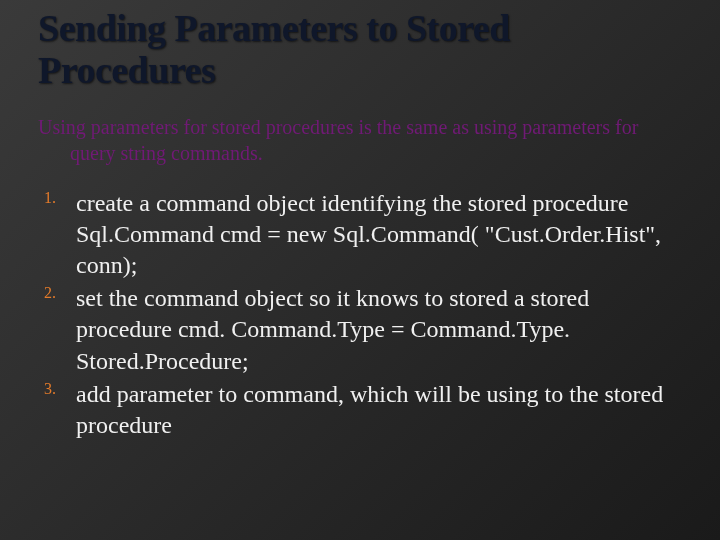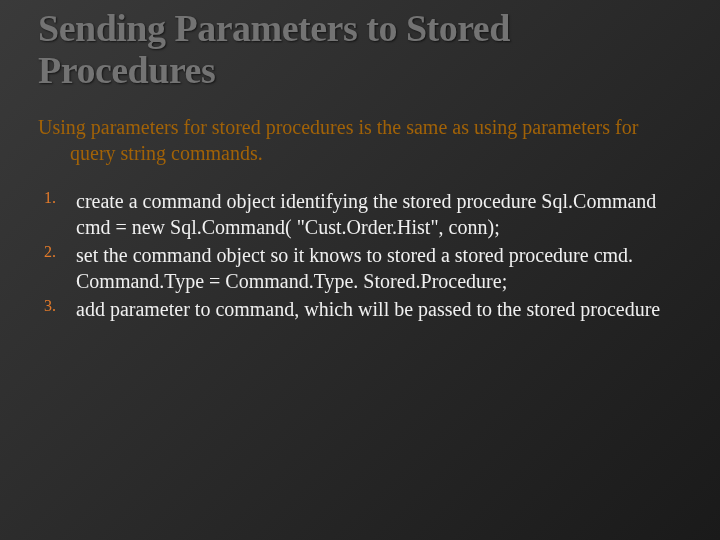--- a/index.html
+++ b/index.html
@@ -12,46 +12,46 @@
     color: #e8e8e8;
     overflow: hidden;
   }
   .slide {
     box-sizing: border-box;
     width: 100%;
     height: 100%;
     padding: 8px 32px 20px 38px;
   }
   .title {
-    color: #737373;
+    color: #0f172a;
     font-size: 38px;
     font-weight: bold;
     line-height: 1.1;
     margin: 0 0 22px 0;
     text-shadow: 1px 1px 2px rgba(0,0,0,0.6);
     letter-spacing: -0.5px;
   }
   .intro {
     font-size: 20px;
     line-height: 1.3;
     margin: 0 0 22px 0;
-    color: #a16207;
+    color: #701a75;
     padding-left: 0;
     text-indent: -32px;
     margin-left: 32px;
   }
   .list {
     list-style: none;
     counter-reset: item;
     padding: 0;
     margin: 0 0 0 6px;
   }
   .list li {
     counter-increment: item;
-    font-size: 20px;
+    font-size: 24px;
     line-height: 1.3;
     color: #f0f0f0;
     position: relative;
     padding-left: 32px;
     margin-bottom: 2px;
   }
   .list li::before {
     content: counter(item) ".";
     position: absolute;
     left: 0;
@@ -70,16 +70,16 @@
   <h1 class="title">Sending Parameters to Stored Procedures</h1>
   <p class="intro">Using parameters for stored procedures is the same as using parameters for query string commands.</p>
   <ol class="list">
     <li>
       <span class="step-text">create a command object identifying  the stored procedure Sql.Command cmd = new Sql.Command( "Cust.Order.Hist", conn);</span>
     </li>
     <li>
       <span class="step-text">set the command object so it knows to stored a stored procedure cmd. Command.Type = Command.Type. Stored.Procedure;</span>
     </li>
     <li>
-      <span class="step-text">add parameter to command, which will be passed to the stored procedure</span>
+      <span class="step-text">add parameter to command, which will be using to the stored procedure</span>
     </li>
   </ol>
 </div>
 
 </body></html>

